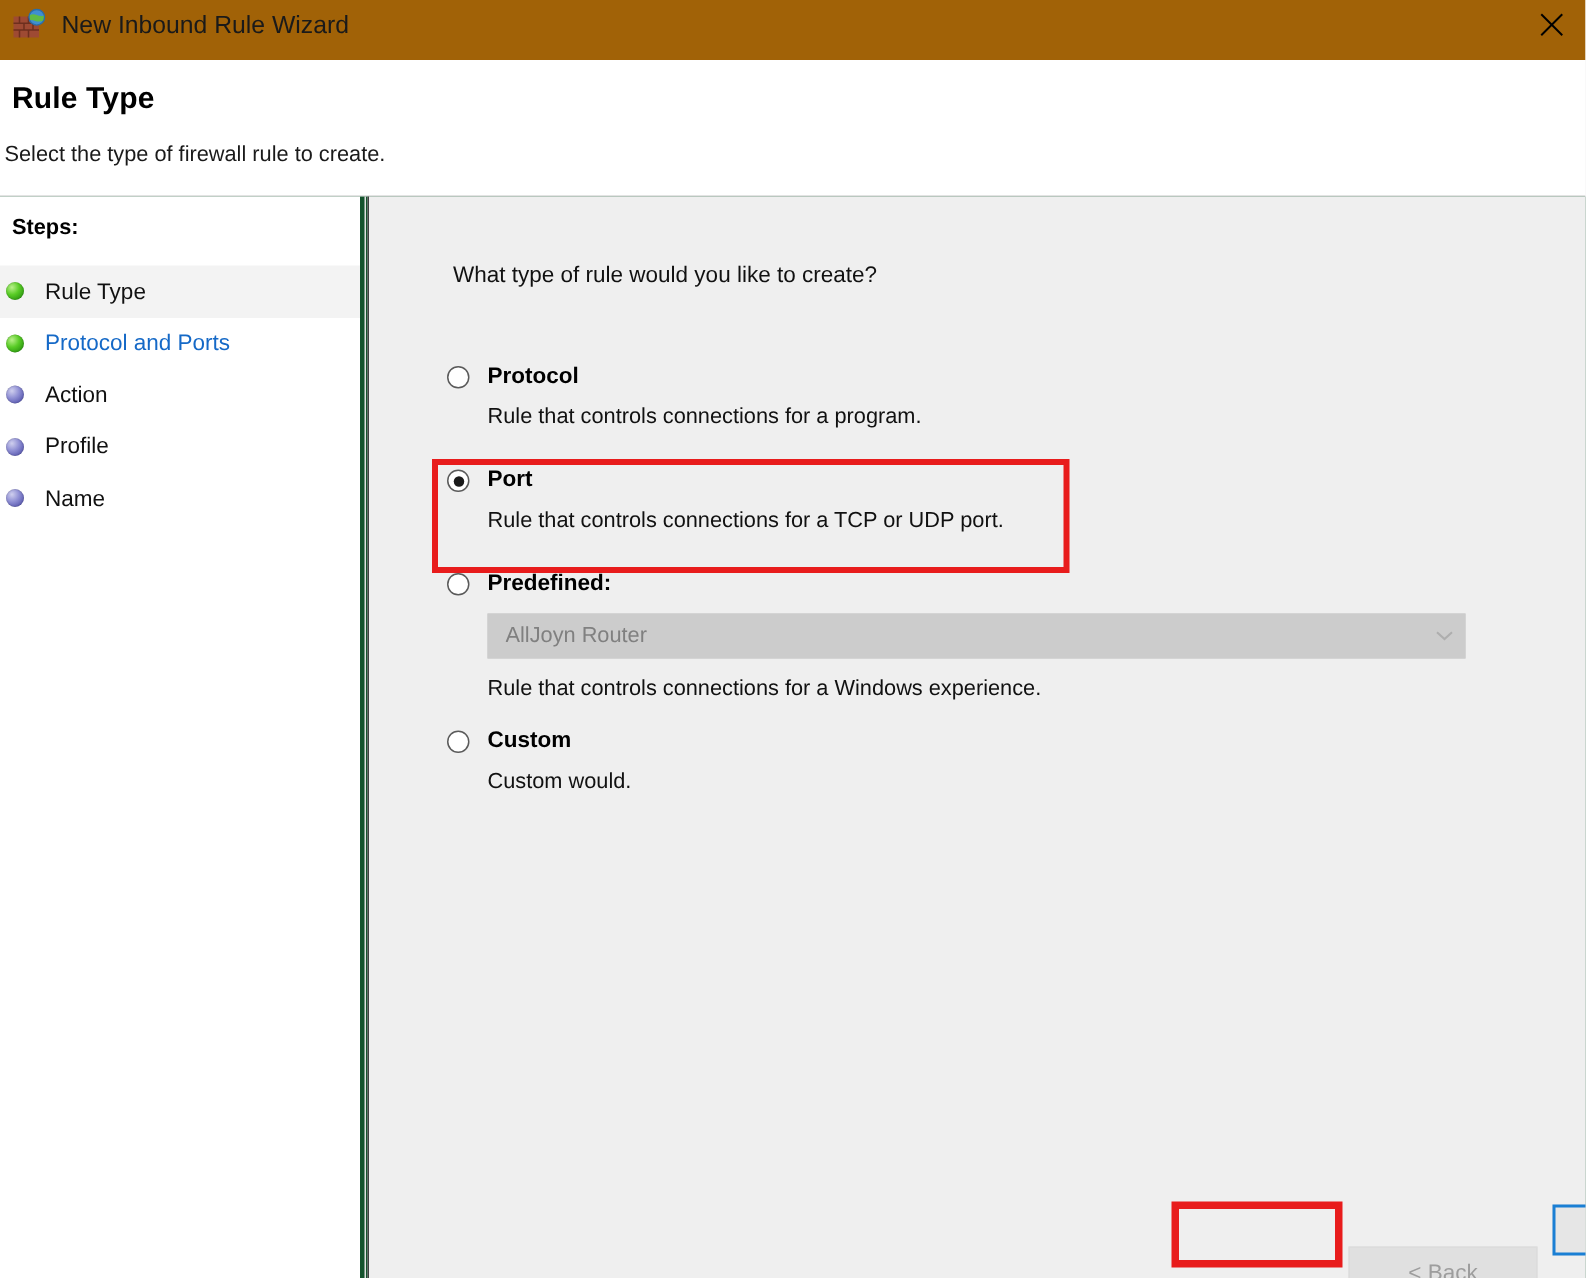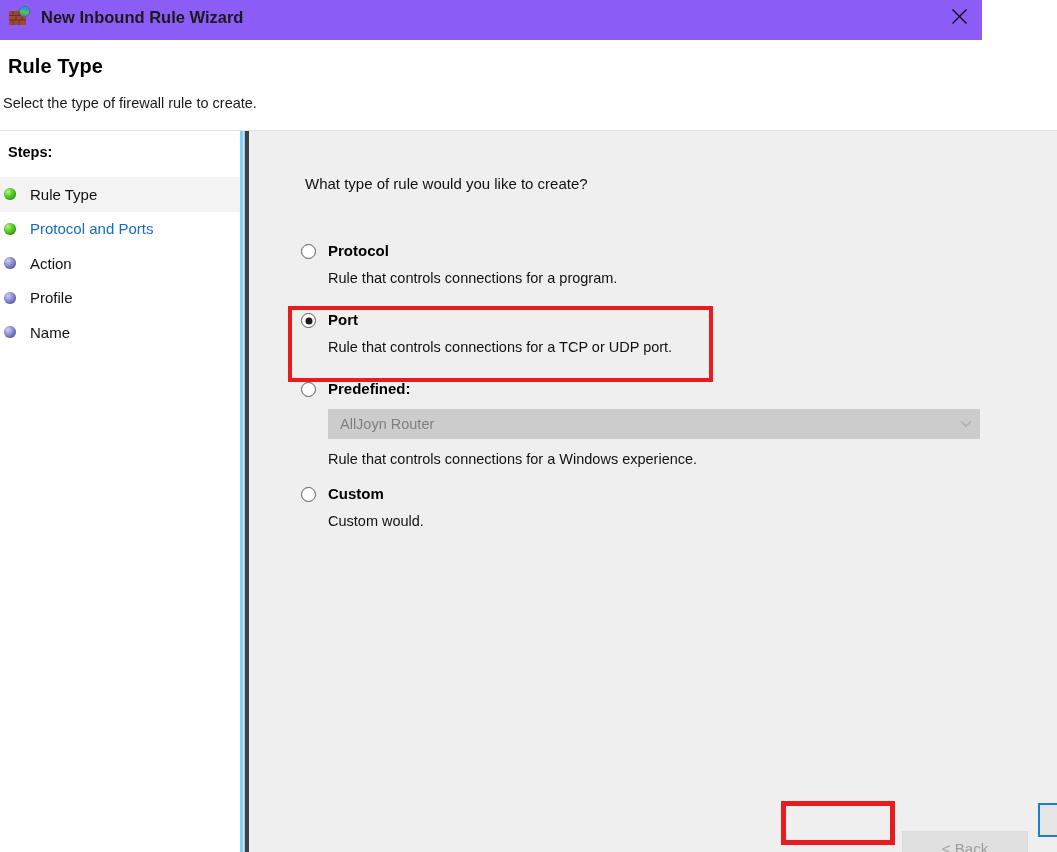--- a/index.html
+++ b/index.html
@@ -14,24 +14,23 @@
     font-family: "Liberation Sans", sans-serif;
     color: #000000;
     overflow: hidden;
     position: relative;
   }
 
   
   .titlebar {
     position: absolute;
     left: 0; top: 0;
-    width: 982px;
+    width: 1057px;
     height: 40px;
-    background: #8b5cf6;
-    font-weight: bold;
+    background: #a16207;
   }
   .title-left {
     position: absolute;
     left: 8px; top: 5px;
     display: flex;
     align-items: center;
     gap: 9px;
   }
   .app-icon {
     width: 24px;
@@ -85,21 +84,21 @@
     height: 1px;
     background: #e3e3e3;
   }
 
   
   .body-area {
     position: absolute;
     left: 0; top: 131px;
     width: 1057px;
     height: 721px;
-    background: #7dd3fc;
+    background: #14532d;
   }
 
   
   .sidebar {
     position: absolute;
     left: 0; top: 0;
     width: 240px;
     height: 721px;
     background: #ffffff;
   }
@@ -160,21 +159,21 @@
     background: #e0e0e0;
   }
 
   
   .content {
     position: absolute;
     left: 245px; top: 0;
     width: 812px;
     height: 721px;
     background: #efefef;
-    border-left: 4px solid #404040;
+    border-left: 1px solid #404040;
     box-sizing: border-box;
   }
 
   .question {
     position: absolute;
     left: 56px; top: 44px;
     font-size: 15px;
     color: #111111;
   }
 

